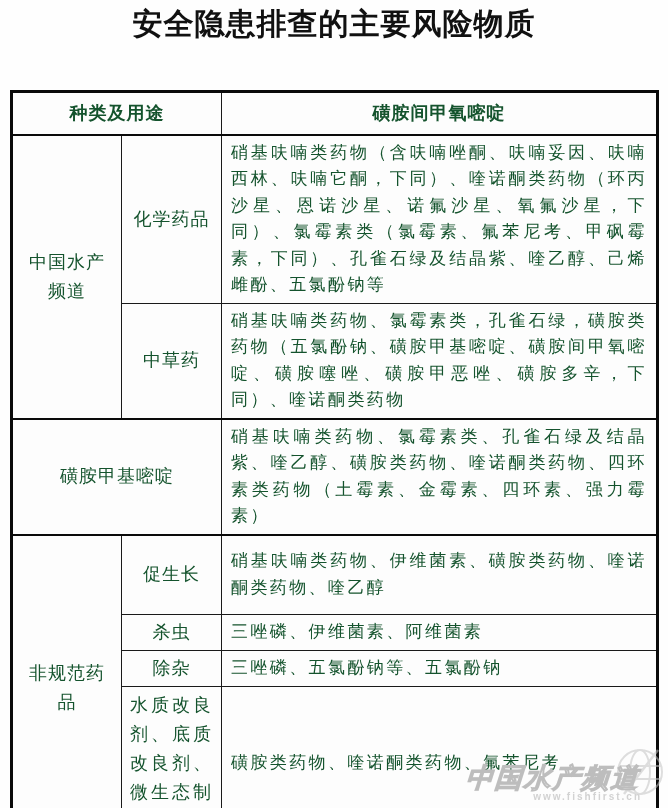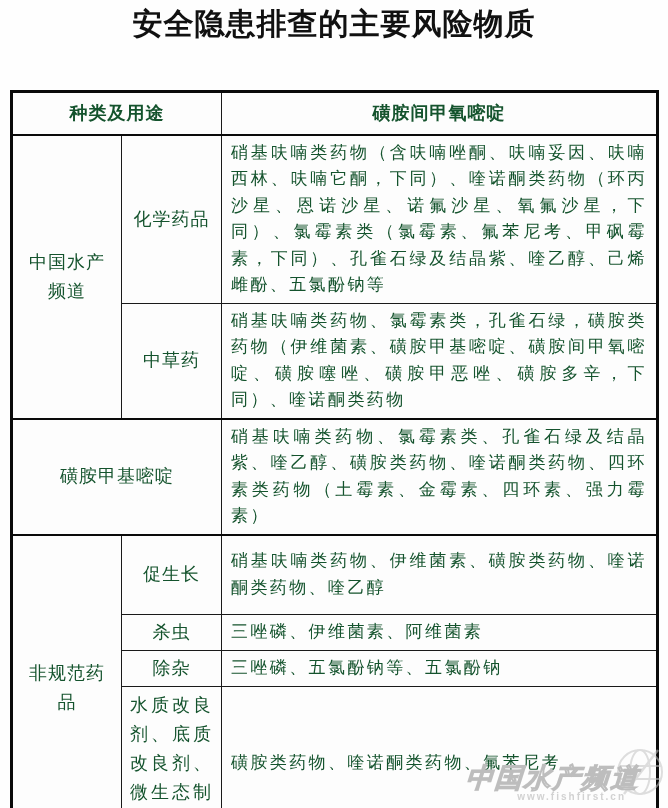--- a/index.html
+++ b/index.html
@@ -112,21 +112,21 @@
     font-style: italic;
     letter-spacing: 2px;
     color: #ffffff;
     -webkit-text-stroke: 1px #bdbdbd;
     text-shadow: 0 0 1px #c9c9c9;
     transform: skewX(-4deg);
     white-space: nowrap;
   }
   .wm-url {
     position: absolute;
-    right: 40px;
+    right: 24px;
     top: 41px;
     font-size: 10px;
     font-weight: bold;
     letter-spacing: 2px;
     color: #d2d2d2;
     font-family: "Liberation Sans", sans-serif;
     white-space: nowrap;
   }
 </style>
 </head>
@@ -149,21 +149,21 @@
       </tr>
 
       <tr class="r-chem section-start">
         <td rowspan="2" class="cat-cell">中国水产频道</td>
         <td class="use-cell">化学药品</td>
         <td class="sub-cell">硝基呋喃类药物（含呋喃唑酮、呋喃妥因、呋喃西林、呋喃它酮，下同）、喹诺酮类药物（环丙沙星、恩诺沙星、诺氟沙星、氧氟沙星，下同）、氯霉素类（氯霉素、氟苯尼考、甲砜霉素，下同）、孔雀石绿及结晶紫、喹乙醇、己烯雌酚、五氯酚钠等</td>
       </tr>
 
       <tr class="r-herb">
         <td class="use-cell">中草药</td>
-        <td class="sub-cell">硝基呋喃类药物、氯霉素类，孔雀石绿，磺胺类药物（伊维菌素、磺胺甲基嘧啶、磺胺间甲氧嘧啶、磺胺噻唑、磺胺甲恶唑、磺胺多辛，下同）、喹诺酮类药物</td>
+        <td class="sub-cell">硝基呋喃类药物、氯霉素类，孔雀石绿，磺胺类药物（五氯酚钠、磺胺甲基嘧啶、磺胺间甲氧嘧啶、磺胺噻唑、磺胺甲恶唑、磺胺多辛，下同）、喹诺酮类药物</td>
       </tr>
 
       <tr class="r-feed section-start">
         <td colspan="2" class="cat-cell">磺胺甲基嘧啶</td>
         <td class="sub-cell">硝基呋喃类药物、氯霉素类、孔雀石绿及结晶紫、喹乙醇、磺胺类药物、喹诺酮类药物、四环素类药物（土霉素、金霉素、四环素、强力霉素）</td>
       </tr>
 
       <tr class="r-grow section-start">
         <td rowspan="4" class="cat-cell">非规范药品</td>
         <td class="use-cell">促生长</td>

